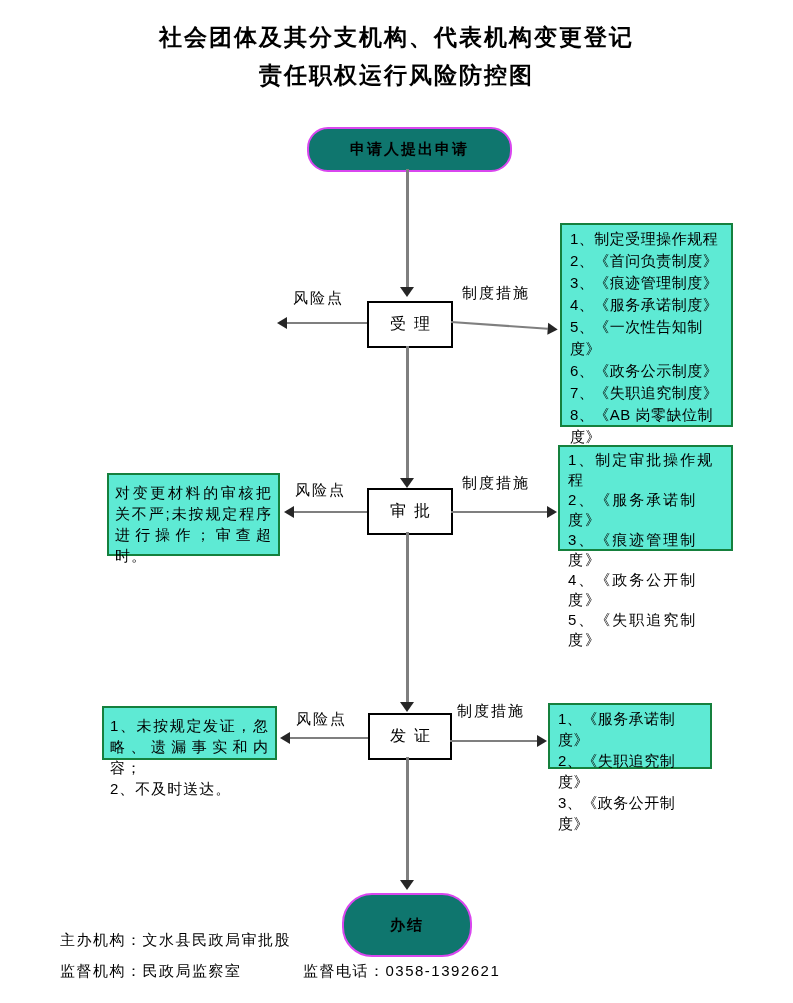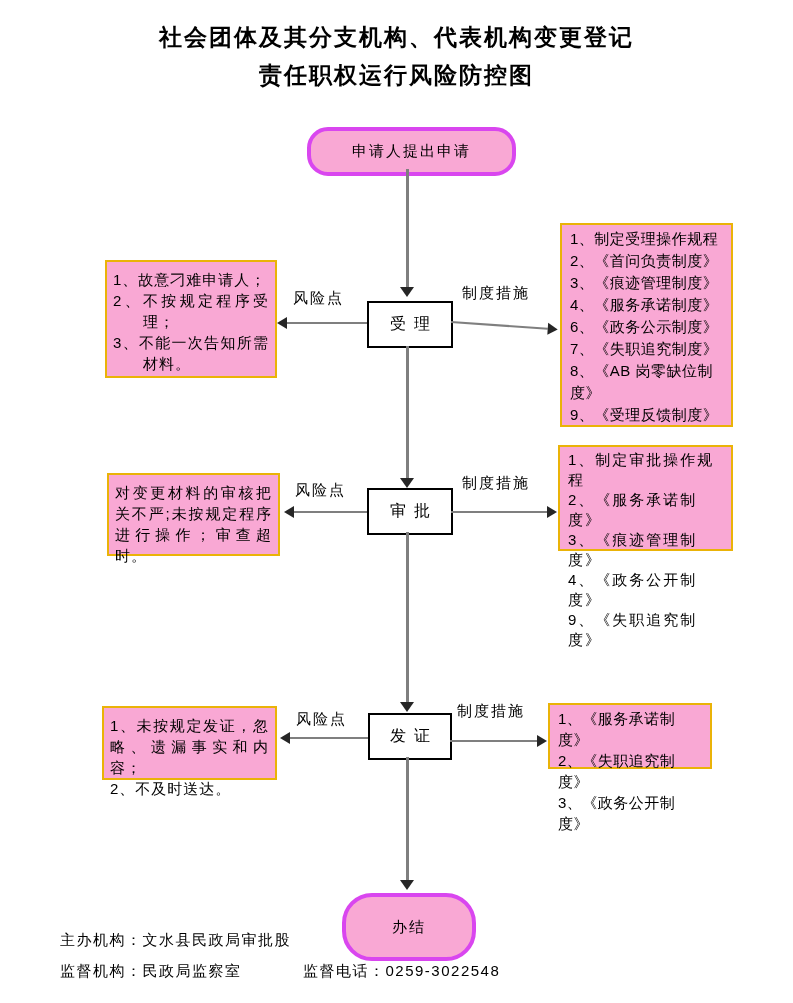--- a/index.html
+++ b/index.html
@@ -2,27 +2,27 @@
 <html><head>
 <meta charset="utf-8">
 <style>
   html,body{margin:0;padding:0;background:#ffffff;}
   .page{
     position:relative;width:793px;height:1003px;background:#ffffff;
     font-family:"Liberation Sans","DejaVu Sans",sans-serif;color:#000;overflow:hidden;
   }
   .title{position:absolute;top:18px;left:0;width:793px;text-align:center;
          font-size:23px;line-height:38px;letter-spacing:2px;font-weight:600;}
-  .oval{position:absolute;border:4px solid #d946ef;border-radius:30px;background:#f9a8d4;
+  .oval{position:absolute;border:2px solid #d946ef;border-radius:30px;background:#0f766e;
         display:flex;align-items:center;justify-content:center;
-        font-size:15px;letter-spacing:2px;}
+        font-size:15px;letter-spacing:2px;font-weight:bold;}
   .node{position:absolute;border:2px solid #000;background:#fff;
         display:flex;align-items:center;justify-content:center;
         font-size:16px;letter-spacing:8px;text-indent:8px;}
-  .pbox{position:absolute;border:2px solid #eab308;background:#f9a8d4;
+  .pbox{position:absolute;border:2px solid #15803d;background:#5eead4;
         font-size:15px;box-sizing:border-box;}
   .riskbox{padding:7px 6px;line-height:21px;letter-spacing:1px;text-align:justify;}
   .hang{padding-left:30px;text-indent:-30px;}
   .mbox{padding:3px 8px;letter-spacing:0.5px;}
   .lbl{position:absolute;font-size:15px;letter-spacing:2px;white-space:nowrap;}
   
   .varrow{position:absolute;display:flex;flex-direction:column;align-items:center;width:14px;}
   .varrow .shaft{width:3px;flex:1;background:#7f7f7f;}
   .varrow .tip{width:0;height:0;border-left:7px solid transparent;border-right:7px solid transparent;
                border-top:10px solid #262626;}
@@ -55,36 +55,32 @@
 
   <div class="node" style="left:367px;top:301px;width:82px;height:43px;">
     <span>受理</span>
   </div>
 
   <div class="lbl" style="left:293px;top:289px;">风险点</div>
   <div class="harrow" style="left:277px;top:316px;width:90px;">
     <span class="tipL"></span>
     <span class="shaft"></span>
   </div>
-  <div class="pbox riskbox" style="left:105px;top:260px;width:172px;height:118px;">
-    <div class="hang">1、故意刁难申请人；</div>
-    <div class="hang">2、不按规定程序受理；</div>
-    <div class="hang">3、不能一次告知所需材料。</div>
-  </div>
 
   <div class="lbl" style="left:462px;top:284px;">制度措施</div>
   <div class="harrow" style="left:451px;top:315px;width:107px;transform:rotate(4deg);transform-origin:left center;">
     <span class="shaft"></span>
     <span class="tipR"></span>
   </div>
   <div class="pbox mbox" style="left:560px;top:223px;width:173px;height:204px;line-height:22px;">
     <div>1、制定受理操作规程</div>
     <div>2、《首问负责制度》</div>
     <div>3、《痕迹管理制度》</div>
     <div>4、《服务承诺制度》</div>
+    <div>5、《一次性告知制度》</div>
     <div>6、《政务公示制度》</div>
     <div>7、《失职追究制度》</div>
     <div>8、《AB 岗零缺位制度》</div>
     <div>9、《受理反馈制度》</div>
   </div>
 
   <div class="varrow" style="left:400px;top:346px;height:142px;">
     <span class="shaft"></span>
     <span class="tip"></span>
   </div>
@@ -105,38 +101,38 @@
   <div class="lbl" style="left:462px;top:474px;">制度措施</div>
   <div class="harrow" style="left:451px;top:505px;width:106px;">
     <span class="shaft"></span>
     <span class="tipR"></span>
   </div>
   <div class="pbox mbox" style="left:558px;top:445px;width:175px;height:106px;line-height:20px;letter-spacing:2px;">
     <div>1、制定审批操作规程</div>
     <div>2、《服务承诺制度》</div>
     <div>3、《痕迹管理制度》</div>
     <div>4、《政务公开制度》</div>
-    <div>9、《失职追究制度》</div>
+    <div>5、《失职追究制度》</div>
   </div>
 
   <div class="varrow" style="left:400px;top:532px;height:180px;">
     <span class="shaft"></span>
     <span class="tip"></span>
   </div>
 
   <div class="node" style="left:368px;top:713px;width:80px;height:43px;">
     <span>发证</span>
   </div>
 
   <div class="lbl" style="left:296px;top:710px;">风险点</div>
   <div class="harrow" style="left:280px;top:731px;width:88px;">
     <span class="tipL"></span>
     <span class="shaft"></span>
   </div>
-  <div class="pbox riskbox" style="left:102px;top:706px;width:175px;height:74px;">
+  <div class="pbox riskbox" style="left:102px;top:706px;width:175px;height:54px;">
     <div>1、未按规定发证，忽略、遗漏事实和内容；</div>
     <div>2、不及时送达。</div>
   </div>
 
   <div class="lbl" style="left:457px;top:702px;">制度措施</div>
   <div class="harrow" style="left:450px;top:734px;width:97px;">
     <span class="shaft"></span>
     <span class="tipR"></span>
   </div>
   <div class="pbox mbox" style="left:548px;top:703px;width:164px;height:66px;line-height:21px;">
@@ -149,15 +145,15 @@
     <span class="shaft"></span>
     <span class="tip"></span>
   </div>
 
   <div class="oval" style="left:342px;top:893px;width:126px;height:60px;border-radius:30px;">
     <span>办结</span>
   </div>
 
   <div class="footer-line" style="left:60px;top:962px;">监督机构：民政局监察室</div>
   <div class="footer-line" style="left:60px;top:931px;">主办机构：文水县民政局审批股</div>
-  <div class="footer-line" style="left:303px;top:962px;">监督电话：0259-3022548</div>
+  <div class="footer-line" style="left:303px;top:962px;">监督电话：0358-1392621</div>
 
 </div>
 
 </body></html>

